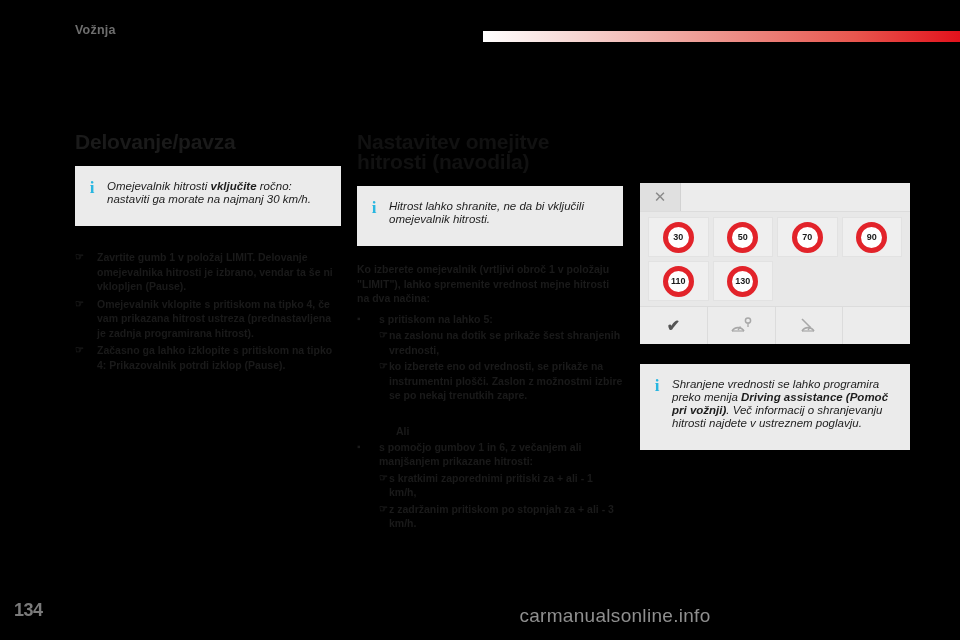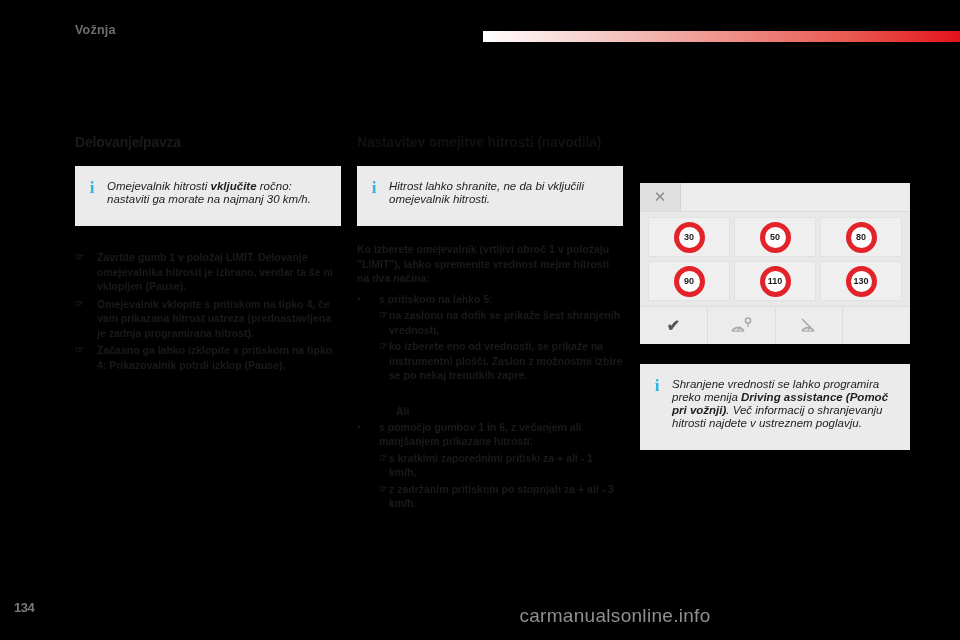--- a/index.html
+++ b/index.html
@@ -19,21 +19,21 @@
     background:linear-gradient(to right,#ffffff 0%,#f7d9d6 18%,#ef9e97 45%,#e8564e 78%,#e3121c 100%);
   }
 
   
   .col{position:absolute;top:132px;}
   .col-left{left:75px;width:266px;}
   .col-mid{left:357px;width:266px;}
   .col-right{left:640px;width:270px;}
 
   h2.sec{
-    margin:0 0 14px 0;font-size:14px;line-height:20px;font-weight:bold;
+    margin:0 0 14px 0;font-size:21px;line-height:20px;font-weight:bold;
     color:#1a1a1a;letter-spacing:-.2px;
   }
   h2.sec.mid{color:#111;}
 
   
   .infobox{
     background:#ebebeb;display:flex;gap:10px;
     padding:14px 14px 20px 12px;box-sizing:border-box;
   }
   .infobox .i-ico{
@@ -59,21 +59,21 @@
     position:absolute;left:640px;top:183px;width:270px;height:160px;
     background:#e8e8e8;box-sizing:border-box;
   }
   .dev-top{height:28px;display:flex;border-bottom:1px solid #dcdcdc;}
   .dev-close{
     width:40px;display:flex;align-items:center;justify-content:center;
     background:#e0e0e0;border-right:1px solid #d2d2d2;color:#8a8a8a;font-size:15px;
   }
   .dev-topfill{flex:1;background:#ececec;}
   .dev-grid{
-    height:94px;display:grid;grid-template-columns:repeat(3,1fr);grid-template-rows:repeat(2,1fr);
+    height:94px;display:grid;grid-template-columns:repeat(4,1fr);grid-template-rows:repeat(2,1fr);
     gap:4px;padding:5px 8px;box-sizing:border-box;
   }
   .dev-cell{
     background:#efefef;border:1px solid #e2e2e2;
     display:flex;align-items:center;justify-content:center;
   }
   .sign{
     width:31px;height:31px;border-radius:50%;
     background:#fff;border:5px solid #e2232a;box-sizing:border-box;
     display:flex;align-items:center;justify-content:center;
@@ -85,21 +85,21 @@
   .dev-btn{
     flex:1;display:flex;align-items:center;justify-content:center;
     border-right:1px solid #dcdcdc;color:#9a9a9a;
   }
   .dev-btn:last-child{border-right:none;}
   .dev-btn.check{color:#555;font-size:16px;font-weight:bold;}
 
   
   .pageno{
     position:absolute;left:14px;top:600px;
-    font-size:13px;font-weight:bold;color:#7a7a7a;letter-spacing:-.5px;
+    font-size:18px;font-weight:bold;color:#7a7a7a;letter-spacing:-.5px;
   }
   .wm{
     position:absolute;left:0;right:0;top:605px;text-align:center;
     font-size:19px;color:#8f8f8f;letter-spacing:.3px;
     transform:translateX(135px);
   }
 </style>
 </head>
 <body>
 
@@ -182,21 +182,21 @@
     </div>
 
     <div class="dev-grid">
       <div class="dev-cell">
         <div class="sign">30</div>
       </div>
       <div class="dev-cell">
         <div class="sign">50</div>
       </div>
       <div class="dev-cell">
-        <div class="sign">80</div>
+        <div class="sign">70</div>
       </div>
       <div class="dev-cell">
         <div class="sign">90</div>
       </div>
       <div class="dev-cell">
         <div class="sign">110</div>
       </div>
       <div class="dev-cell">
         <div class="sign">130</div>
       </div>

